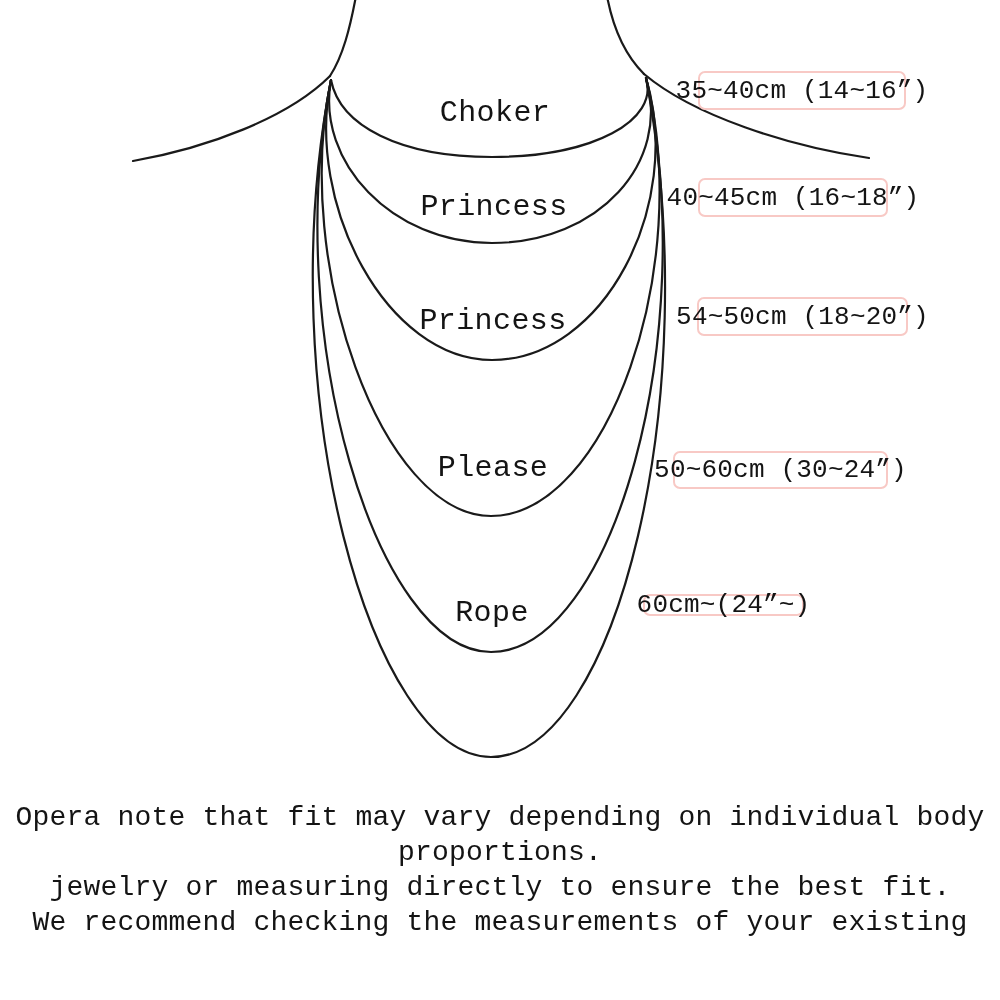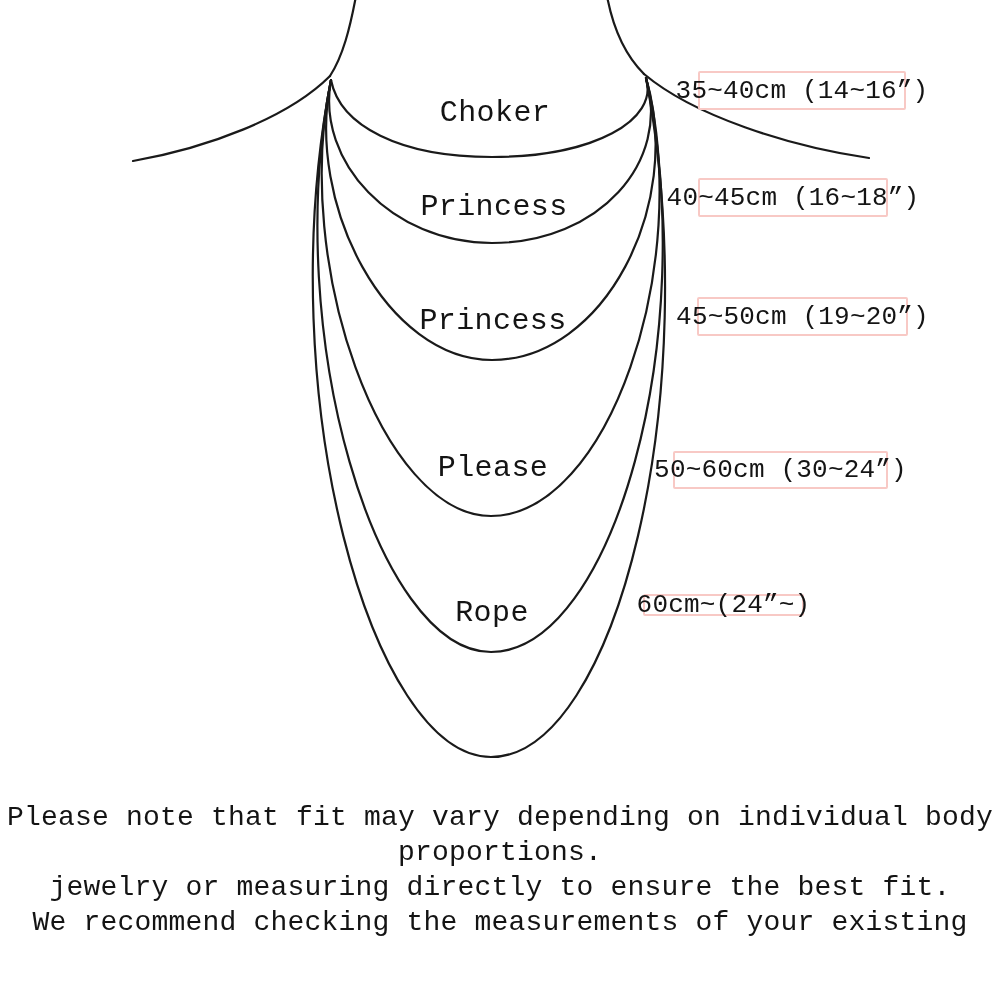--- a/index.html
+++ b/index.html
@@ -25,21 +25,21 @@
     font-weight:500;
     letter-spacing:.4px;
     color:var(--text);
     white-space:nowrap;
   }
   .m-box{
     position:absolute;
     display:flex;align-items:center;justify-content:center;
     background:#ffffff;
     border:2px solid var(--box-border);
-    border-radius:2px;
+    border-radius:7px;
     font-size:26px;
     font-weight:500;
     letter-spacing:.2px;
     color:var(--text);
     white-space:nowrap;
     padding:0 6px;
   }
   .fit-note{
     position:absolute;
     left:0;right:0;
@@ -70,23 +70,23 @@
   </svg>
 
   <div class="nk-label" style="left:495px;top:113px">Choker</div>
   <div class="nk-label" style="left:494px;top:207px">Princess</div>
   <div class="nk-label" style="left:493px;top:321px">Princess</div>
   <div class="nk-label" style="left:493px;top:468px">Please</div>
   <div class="nk-label" style="left:492px;top:613px">Rope</div>
 
   <div class="m-box" style="left:698px;top:71px;width:208px;height:39px">35~40cm (14~16”)</div>
   <div class="m-box" style="left:698px;top:178px;width:190px;height:39px">40~45cm (16~18”)</div>
-  <div class="m-box" style="left:697px;top:297px;width:211px;height:39px">45~50cm (19~20”)</div>
+  <div class="m-box" style="left:697px;top:297px;width:211px;height:39px">54~50cm (18~20”)</div>
   <div class="m-box" style="left:673px;top:451px;width:215px;height:38px">50~60cm (30~24”)</div>
   <div class="m-box" style="left:643px;top:594px;width:161px;height:22px">60cm~(24”~)</div>
 
   <div class="fit-note">
-    <div>Please note that fit may vary depending on individual body proportions.</div>
+    <div>Opera note that fit may vary depending on individual body proportions.</div>
     <div>jewelry or measuring directly to ensure the best fit.</div>
     <div>We recommend checking the measurements of your existing</div>
   </div>
 
 </div>
 
 </body></html>

